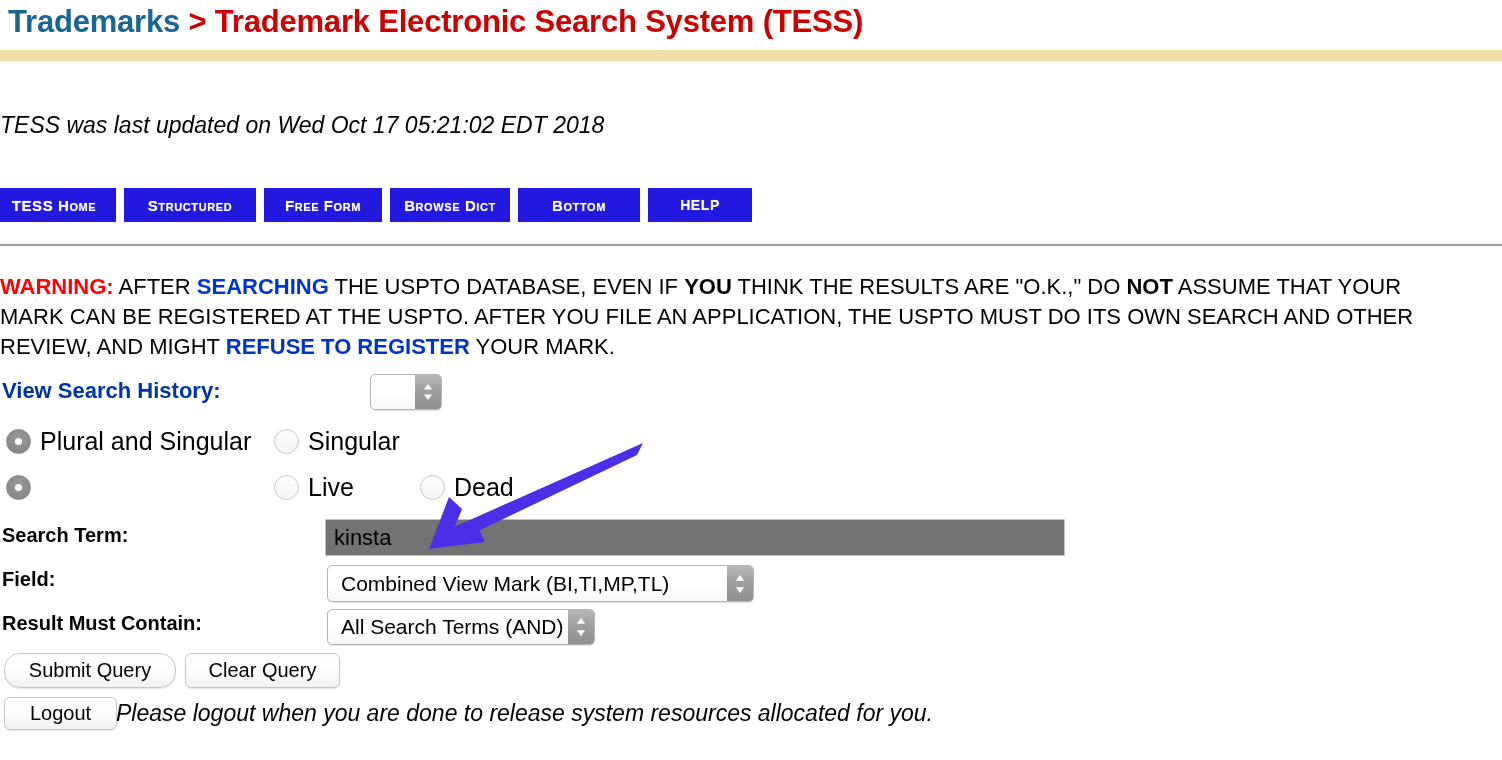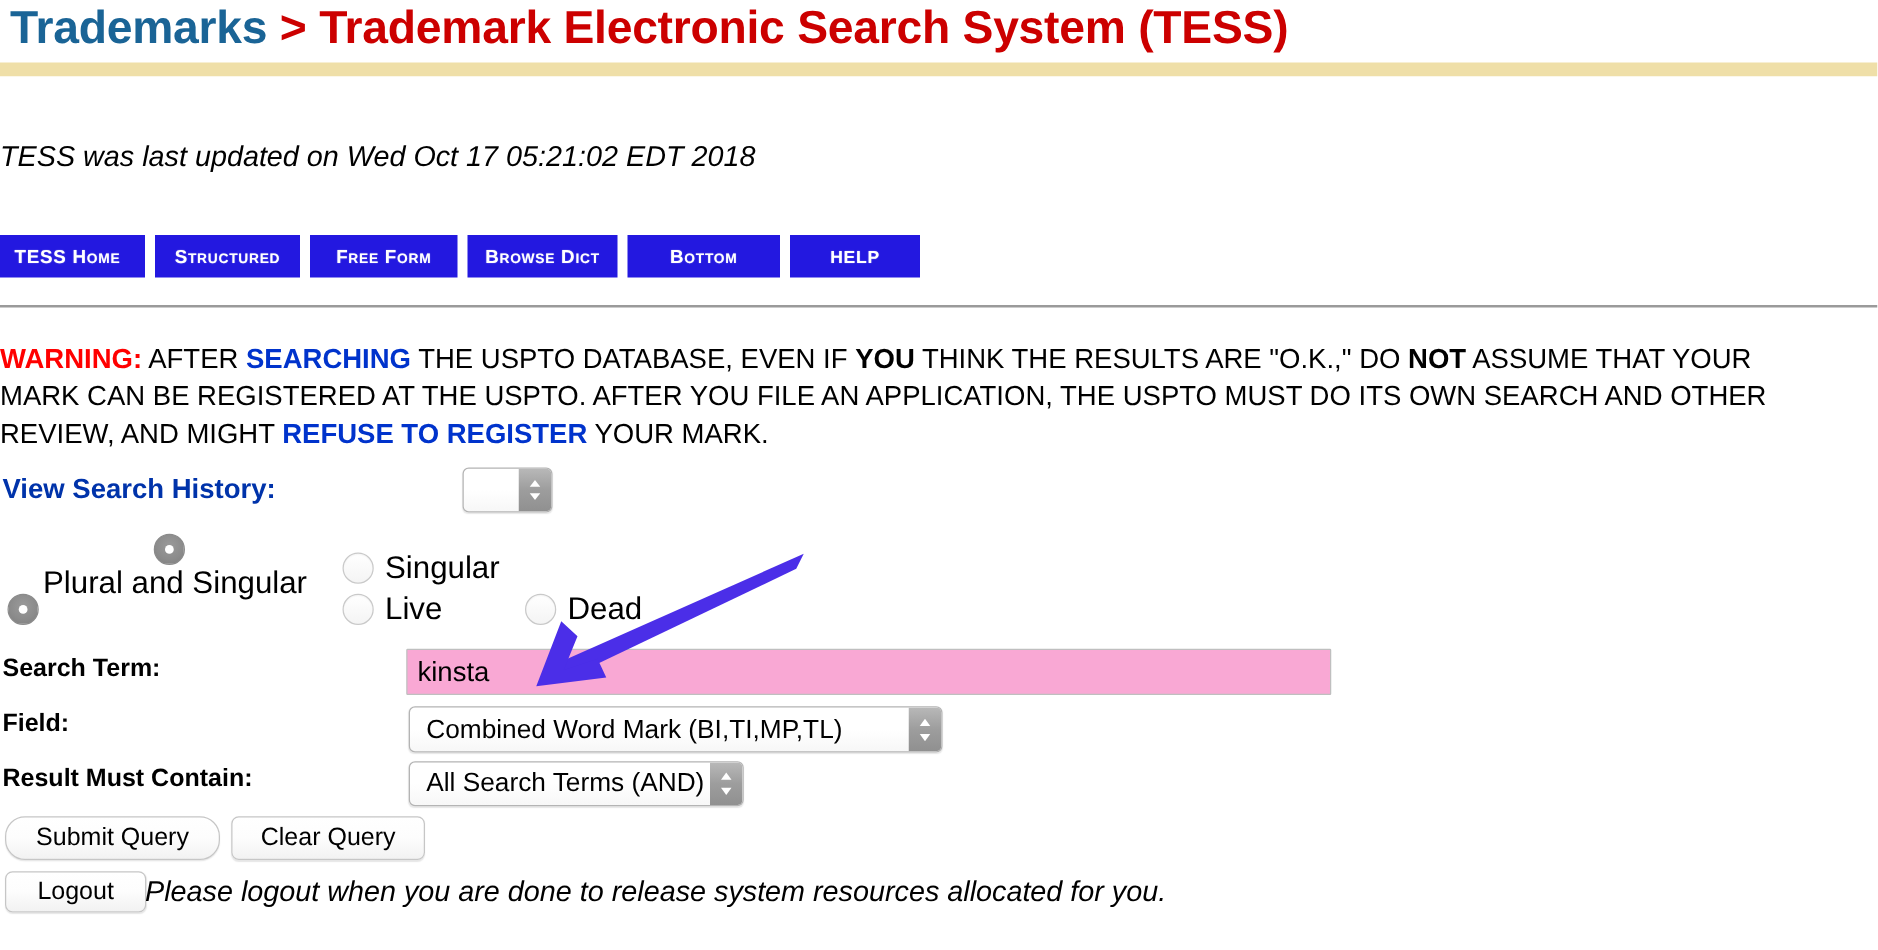--- a/index.html
+++ b/index.html
@@ -16,21 +16,21 @@
     font-family: "Liberation Sans", sans-serif;
     color: #000000;
     -webkit-font-smoothing: antialiased;
   }
 
   
   #header-title {
     position: absolute;
     left: 8px;
     top: 2px;
-    font-size: 37px;
+    font-size: 31px;
     font-weight: bold;
     line-height: 40px;
     white-space: nowrap;
     letter-spacing: -0.2px;
   }
   #header-title .tm-blue { color: #1a6496; }
   #header-title .tm-sep  { color: #cc0000; }
   #header-title .tm-red  { color: #cc0000; }
 
   #header-rule {
@@ -76,21 +76,21 @@
     justify-content: center;
     height: 34px;
     margin-right: 8px;
     cursor: pointer;
     text-shadow: 0 0 1px rgba(255,255,255,0.55);
     user-select: none;
     box-sizing: border-box;
     padding: 0 10px;
   }
   .nav-btn.w0 { width: 124px; }
-  .nav-btn.w1 { width: 116px; }
+  .nav-btn.w1 { width: 132px; }
   .nav-btn.w2 { width: 118px; }
   .nav-btn.w3 { width: 120px; }
   .nav-btn.w4 { width: 138px; font-size: 20px; letter-spacing: 0.5px; font-variant: normal; text-transform: uppercase; }
   .nav-btn.w5 { width: 122px; }
   .nav-btn.w6 { width: 104px; font-size: 14px; font-variant: normal; text-transform: uppercase; }
 
   #nav-hr {
     position: absolute;
     left: 0;
     top: 244px;
@@ -212,21 +212,21 @@
     border-radius: 50%;
     background: #ffffff;
   }
   .radio-dot.off {
     background: linear-gradient(to bottom, #ffffff, #f4f4f4);
     border: 1px solid #c9c9c9;
     box-shadow: inset 0 1px 1px rgba(0,0,0,0.04);
   }
   .radio-label { font-size: 25px; color: #000; }
 
-  #radio-row-1 .radio-opt:nth-child(1) { width: 268px; flex-direction: column; }
+  #radio-row-1 .radio-opt:nth-child(1) { width: 268px; }
   #radio-row-2 .radio-opt:nth-child(1) { width: 268px; }
   #radio-row-2 .radio-opt:nth-child(2) { width: 146px; }
 
   
   .form-label {
     position: absolute;
     font-size: 20px;
     font-weight: bold;
     color: #000;
     white-space: nowrap;
@@ -236,21 +236,21 @@
   #label-result      { left: 2px; top: 612px; }
 
   #search-term-input {
     position: absolute;
     left: 325px;
     top: 519px;
     width: 740px;
     height: 37px;
     box-sizing: border-box;
     border: 1px solid #bfbfbf;
-    background: #f9a8d4;
+    background: #737373;
     font-family: "Liberation Sans", sans-serif;
     font-size: 22px;
     color: #000;
     padding: 0 8px;
     border-radius: 1px;
     outline: none;
   }
 
   
   .push-btn {
@@ -350,21 +350,21 @@
     <span class="radio-dot off"></span>
     <span class="radio-label">Dead</span>
   </div>
 </div>
 
 <div class="form-label" id="label-search-term">Search Term:</div>
 <input id="search-term-input" type="text" value="kinsta" style="">
 
 <div class="form-label" id="label-field">Field:</div>
 <div class="mac-select" id="field-select">
-  <div class="ms-text">Combined Word Mark (BI,TI,MP,TL)</div>
+  <div class="ms-text">Combined View Mark (BI,TI,MP,TL)</div>
   <div class="ms-stepper">
     <svg width="14" height="22" viewBox="0 0 14 22" aria-hidden="true">
       <path d="M7 2 L11.2 7.8 L2.8 7.8 Z" fill="#ffffff"></path>
       <path d="M7 20 L2.8 14.2 L11.2 14.2 Z" fill="#ffffff"></path>
     </svg>
   </div>
 </div>
 
 <div class="form-label" id="label-result">Result Must Contain:</div>
 <div class="mac-select" id="result-select">

